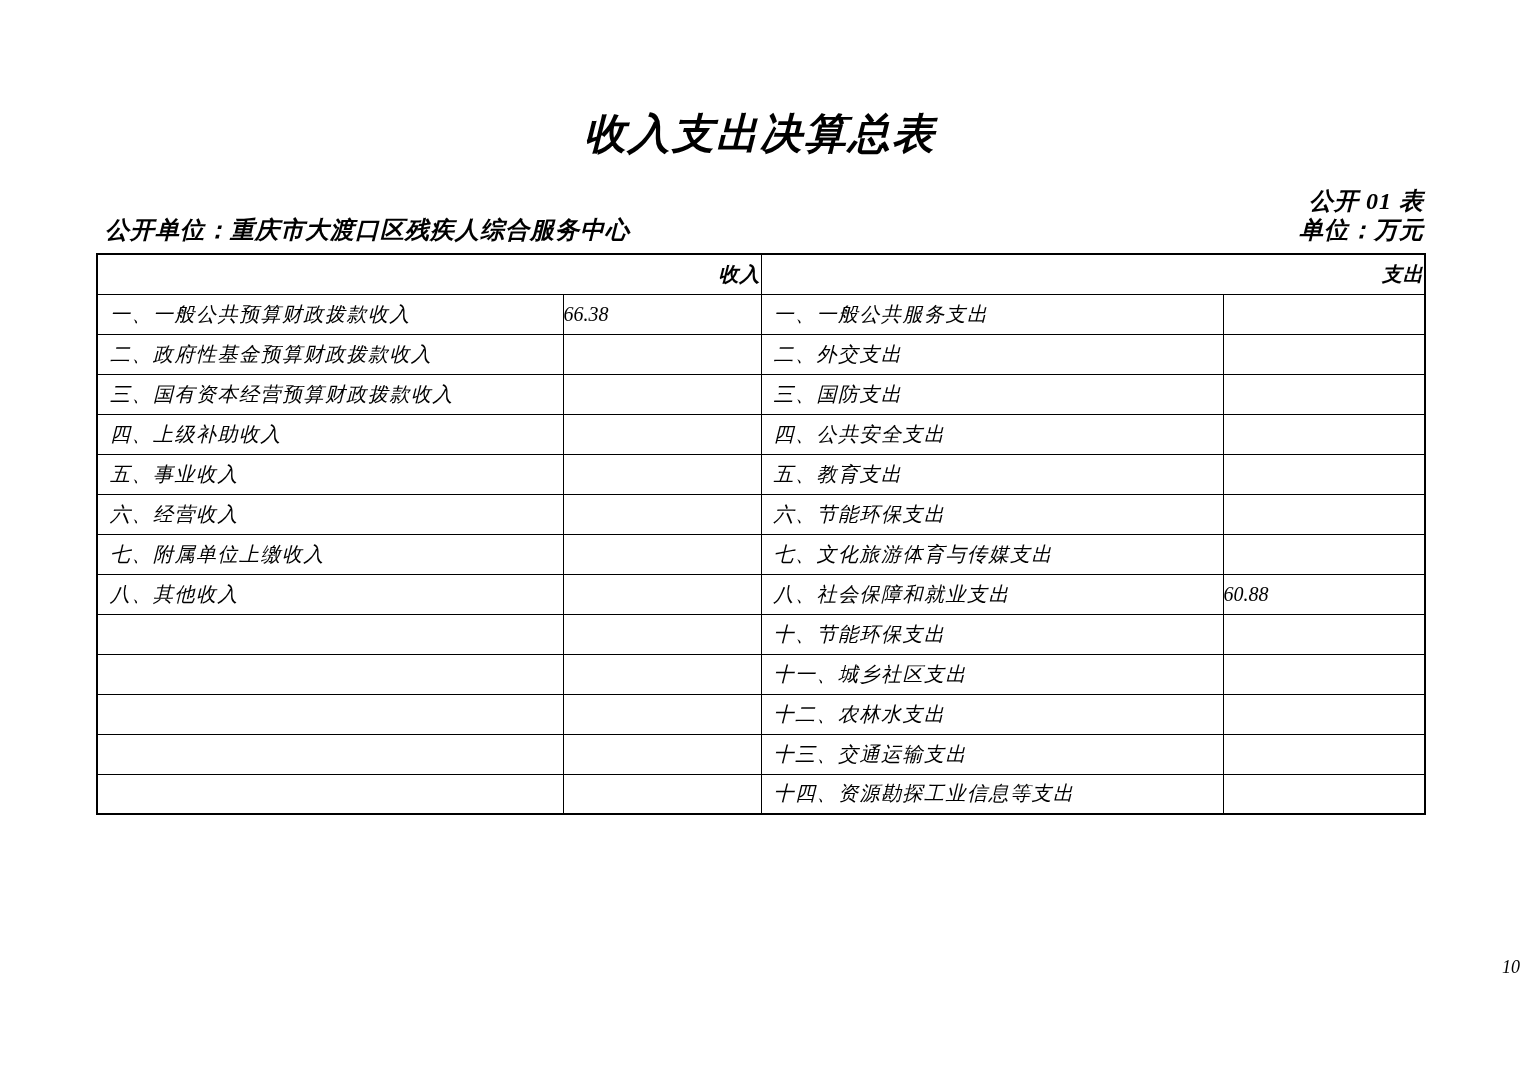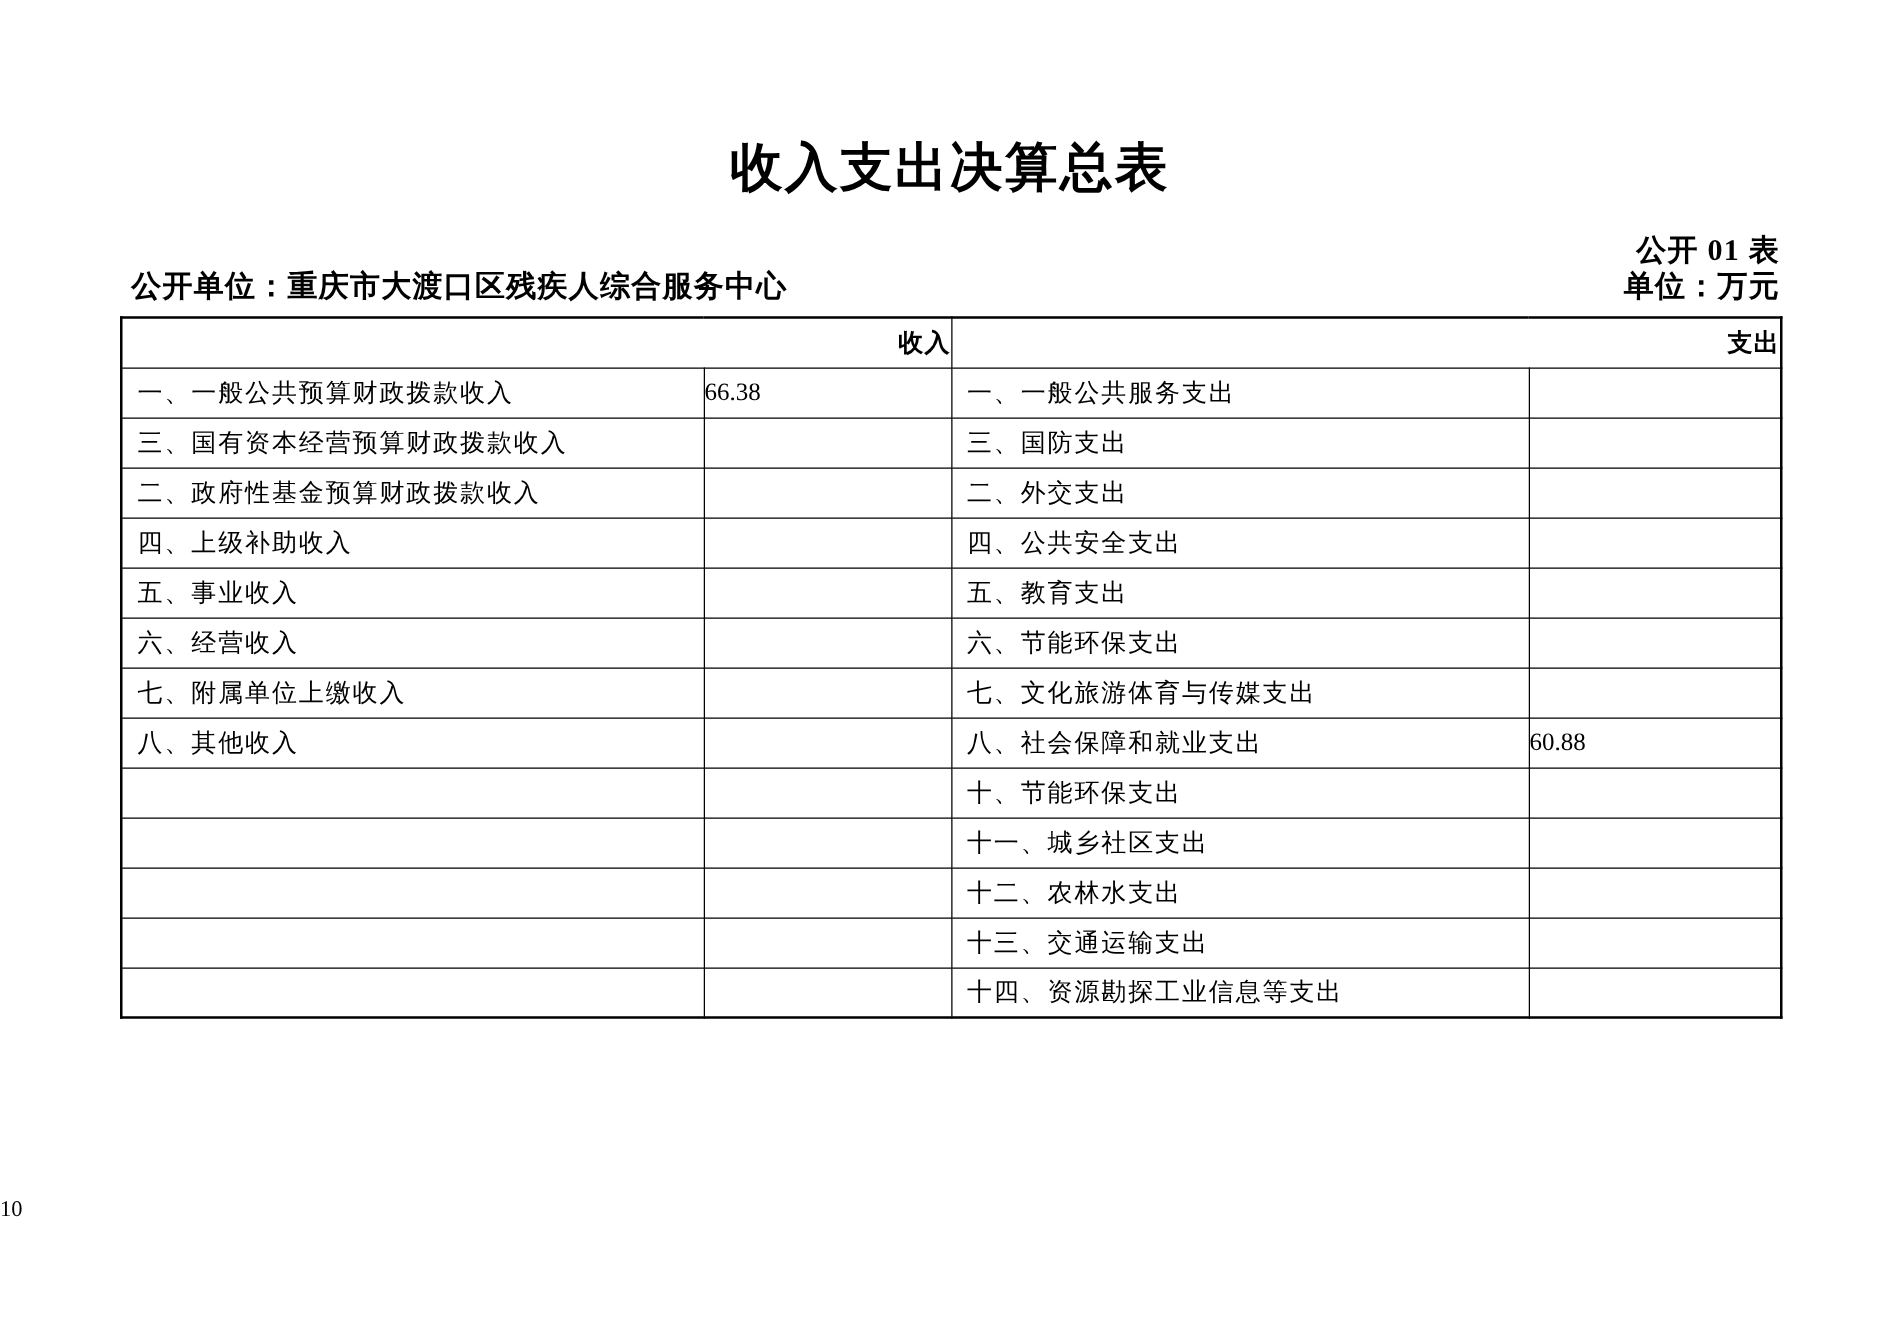--- a/index.html
+++ b/index.html
@@ -5,20 +5,21 @@
   * { margin: 0; padding: 0; box-sizing: border-box; }
   html, body { background: #ffffff; }
   .doc {
     position: relative;
     width: 1520px;
     height: 1072px;
     background: #ffffff;
     color: #000000;
     font-family: "Liberation Serif", serif;
     overflow: hidden;
+    font-style: italic;
   }
   .doc-title {
     position: absolute;
     top: 110px;
     left: 0;
     width: 100%;
     text-align: center;
     font-family: "Liberation Sans", sans-serif;
     font-weight: 700;
     font-size: 42px;
@@ -84,21 +85,21 @@
   td.value-cell {
     font-family: "Liberation Serif", serif;
     font-size: 20px;
     padding-right: 10px;
   }
   .page-number {
     position: absolute;
     top: 957px;
     left: 0;
     width: 100%;
-    text-align: left;
+    text-align: right;
     font-family: "Liberation Serif", serif;
     font-size: 18px;
   }
 </style>
 </head>
 <body>
 
 <div class="doc">
 
   <div class="doc-title">收入支出决算总表</div>
@@ -126,30 +127,30 @@
     </thead>
     <tbody>
     <tr>
       <td class="item-cell">一、一般公共预算财政拨款收入</td>
       <td class="value-cell">66.38</td>
       <td class="item-cell">一、一般公共服务支出</td>
       <td class="value-cell"></td>
     </tr>
 
     <tr>
+      <td class="item-cell">二、政府性基金预算财政拨款收入</td>
+      <td class="value-cell"></td>
+      <td class="item-cell">二、外交支出</td>
+      <td class="value-cell"></td>
+    </tr>
+
+    <tr>
       <td class="item-cell">三、国有资本经营预算财政拨款收入</td>
       <td class="value-cell"></td>
       <td class="item-cell">三、国防支出</td>
-      <td class="value-cell"></td>
-    </tr>
-
-    <tr>
-      <td class="item-cell">二、政府性基金预算财政拨款收入</td>
-      <td class="value-cell"></td>
-      <td class="item-cell">二、外交支出</td>
       <td class="value-cell"></td>
     </tr>
 
     <tr>
       <td class="item-cell">四、上级补助收入</td>
       <td class="value-cell"></td>
       <td class="item-cell">四、公共安全支出</td>
       <td class="value-cell"></td>
     </tr>
 

